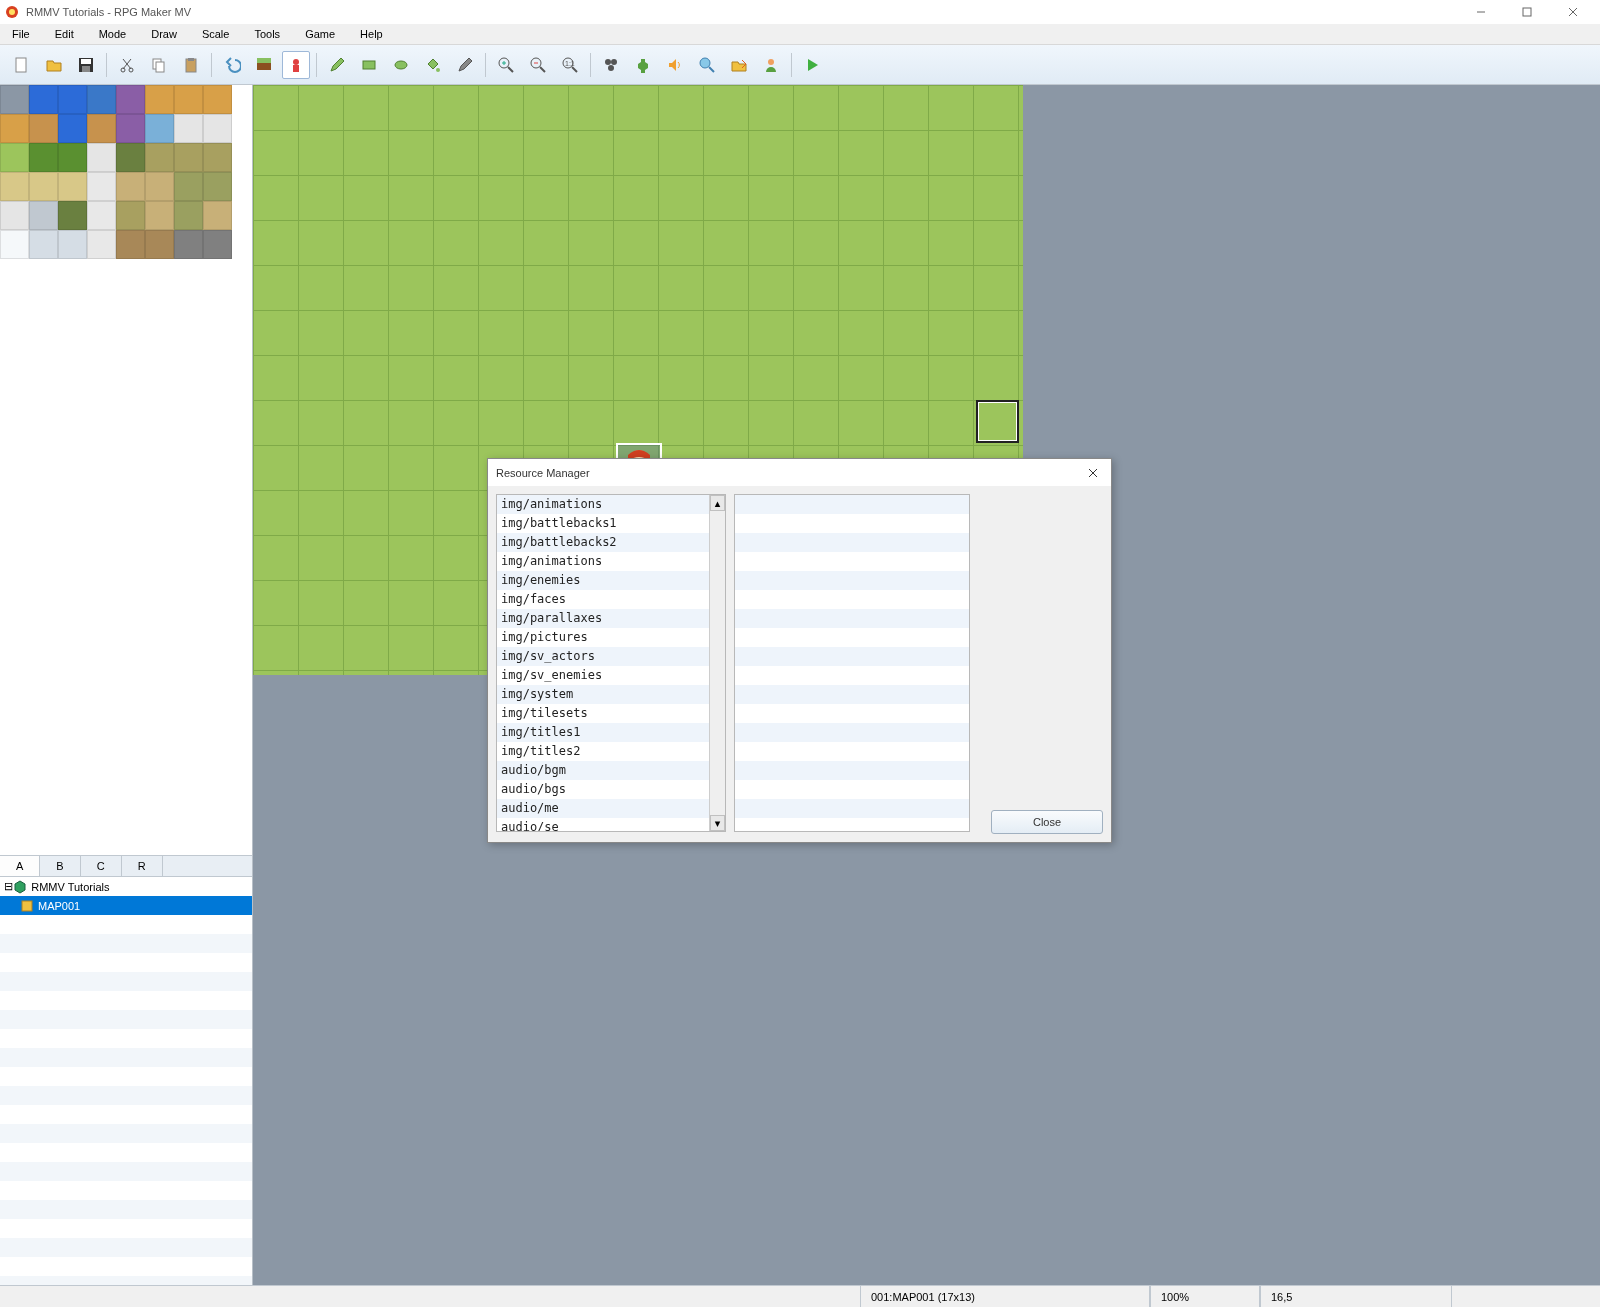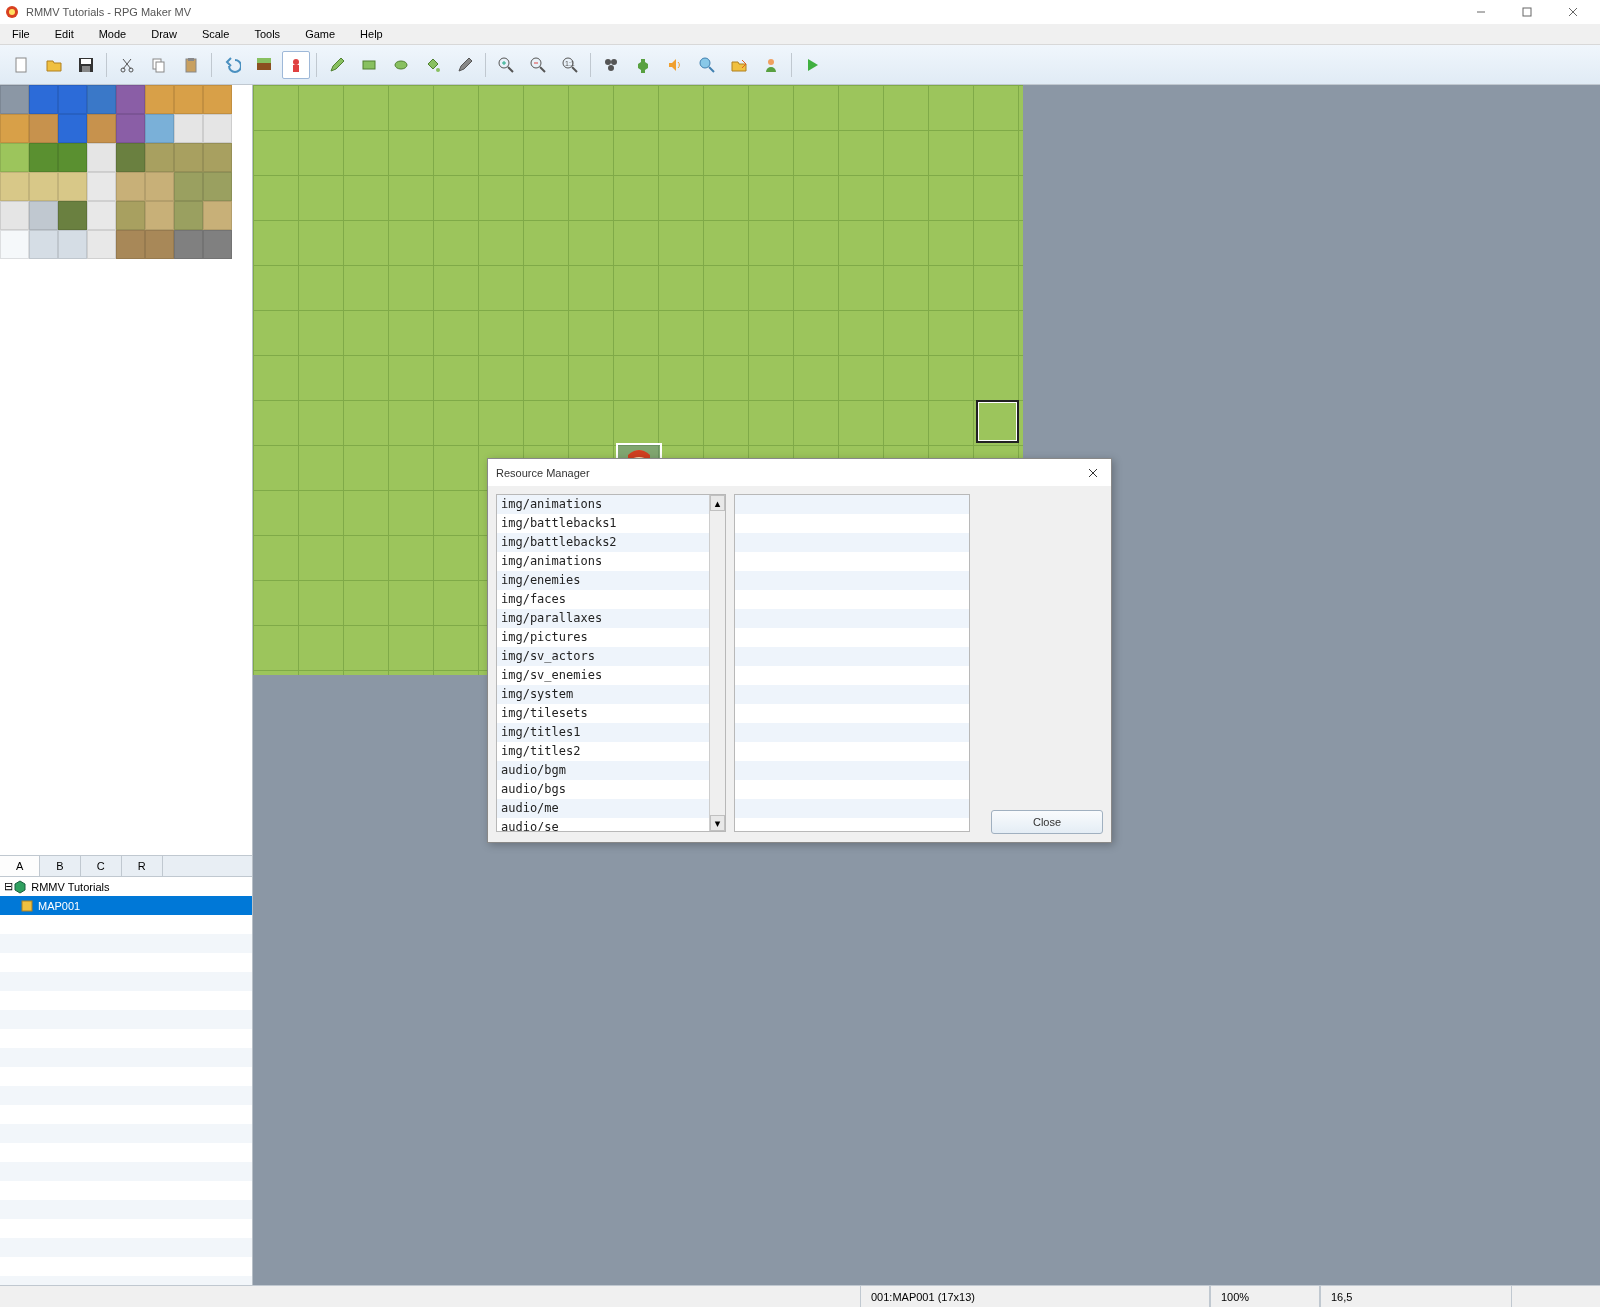--- a/index.html
+++ b/index.html
@@ -384,21 +384,21 @@
             <circle cx="27" cy="17" r="1.5" fill="#000"></circle>
         </svg>
       </div>
       <div class="cursor-cell"></div>
     </div>
   </div>
 </div>
 
 <div class="statusbar">
   <div style="flex:0 0 860px;"></div>
-  <div class="status-cell" style="width:350px">001:MAP001 (17x13)</div>
+  <div class="status-cell" style="width:290px">001:MAP001 (17x13)</div>
   <div class="status-cell" style="width:110px">100%</div>
   <div class="status-cell" style="width:192px">16,5</div>
 </div>
 
 <div class="dialog">
   <div class="dialog-title">
     <span>Resource Manager</span>
     <div class="dialog-close">
       <svg width="10" height="10" viewBox="0 0 10 10">
           <line x1="1" y1="1" x2="9" y2="9" stroke="#333"></line>

